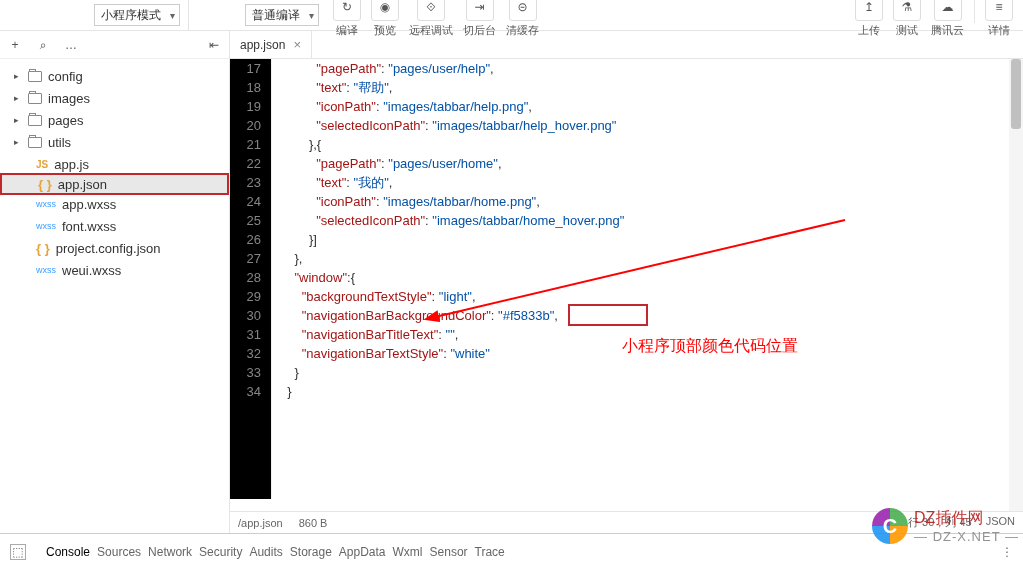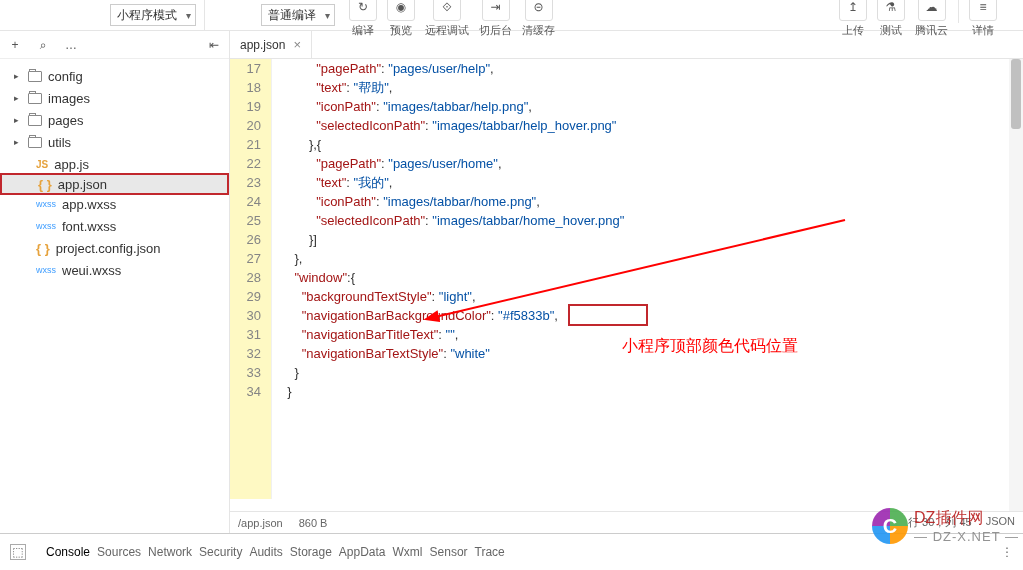--- a/index.html
+++ b/index.html
@@ -1,19 +1,19 @@
 <!DOCTYPE html>
 <html><head>
 <meta charset="utf-8">
 <style>
 * { margin: 0; padding: 0; box-sizing: border-box; font-family: -apple-system, "Microsoft YaHei", sans-serif; }
 body { width: 1023px; height: 570px; background: #fff; font-size: 12px; color: #333; overflow: hidden; position: relative; }
 
 .top-toolbars { border-bottom: 1px solid #e5e5e5; }
-.row1 { height: 30px; display: flex; align-items: center; padding: 0 26px; gap: 8px; justify-content: space-between; }
+.row1 { height: 30px; display: flex; align-items: center; padding: 0 10px; gap: 8px; justify-content: space-between; }
 .sel { height: 22px; border: 1px solid #ccc; font-size: 12px; padding: 0 18px 0 6px; background: #fff; position: relative; display: inline-flex; align-items: center; }
 .sel::after { content: "▾"; position: absolute; right: 4px; font-size: 10px; color: #666; }
 .iconbtn { width: 28px; height: 28px; display: flex; align-items: center; justify-content: center; border: 1px solid #ddd; border-radius: 3px; cursor: pointer; color: #555; background: #fff; }
 .iconbtn-group { display: flex; flex-direction: column; align-items: center; gap: 2px; }
 .iconbtn-label { font-size: 11px; color: #555; }
 .vsep { width: 1px; height: 30px; background: #e5e5e5; }
 .spacer { flex: 1; }
 
 .main { display: flex; height: 502px; }
 .sidebar { width: 230px; border-right: 1px solid #e5e5e5; display: flex; flex-direction: column; }
@@ -29,21 +29,21 @@
 .folder-icon::before { content: ""; position: absolute; top: -3px; left: 0; width: 5px; height: 2px; border: 1px solid #888; border-bottom: none; }
 .js-icon { color: #e6a23c; font-weight: bold; font-size: 10px; }
 .json-icon { color: #e6a23c; font-weight: bold; font-size: 13px; }
 .wxss-icon { color: #409eff; font-weight: normal; font-size: 9px; }
 
 .editor { flex: 1; display: flex; flex-direction: column; position: relative; }
 .tabs { height: 28px; display: flex; align-items: stretch; border-bottom: 1px solid #e5e5e5; }
 .tab { display: flex; align-items: center; padding: 0 10px; gap: 8px; border-right: 1px solid #e5e5e5; font-size: 12px; background: #fff; }
 .tab .close { color: #888; cursor: pointer; font-size: 13px; }
 .code-area { flex: 1; display: flex; overflow: hidden; font-family: Consolas, monospace; font-size: 13px; line-height: 19px; position: relative; }
-.gutter { width: 42px; text-align: right; padding-right: 10px; color: #858585; background: #fef9c3; user-select: none; border-right: 1px solid #f0f0f0; }
+.gutter { width: 42px; text-align: right; padding-right: 10px; color: #858585; background: #000000; user-select: none; border-right: 1px solid #f0f0f0; }
 .code { padding-left: 8px; white-space: pre; color: #333; position: relative; }
 .code-line { height: 19px; }
 .k { color: #a31515; } 
 .blue { color: #0451a5; }
 .highlight-box { position: absolute; border: 2px solid #c1272d; pointer-events: none; }
 
 .status { height: 22px; border-top: 1px solid #e5e5e5; display: flex; align-items: center; padding: 0 8px; font-size: 11px; color: #666; gap: 16px; margin-top: 12px; }
 .status .right { margin-left: auto; display: flex; gap: 14px; }
 
 .devtools { height: 36px; border-top: 1px solid #ccc; display: flex; align-items: center; padding: 0 10px; gap: 20px; font-size: 12px; color: #666; }

